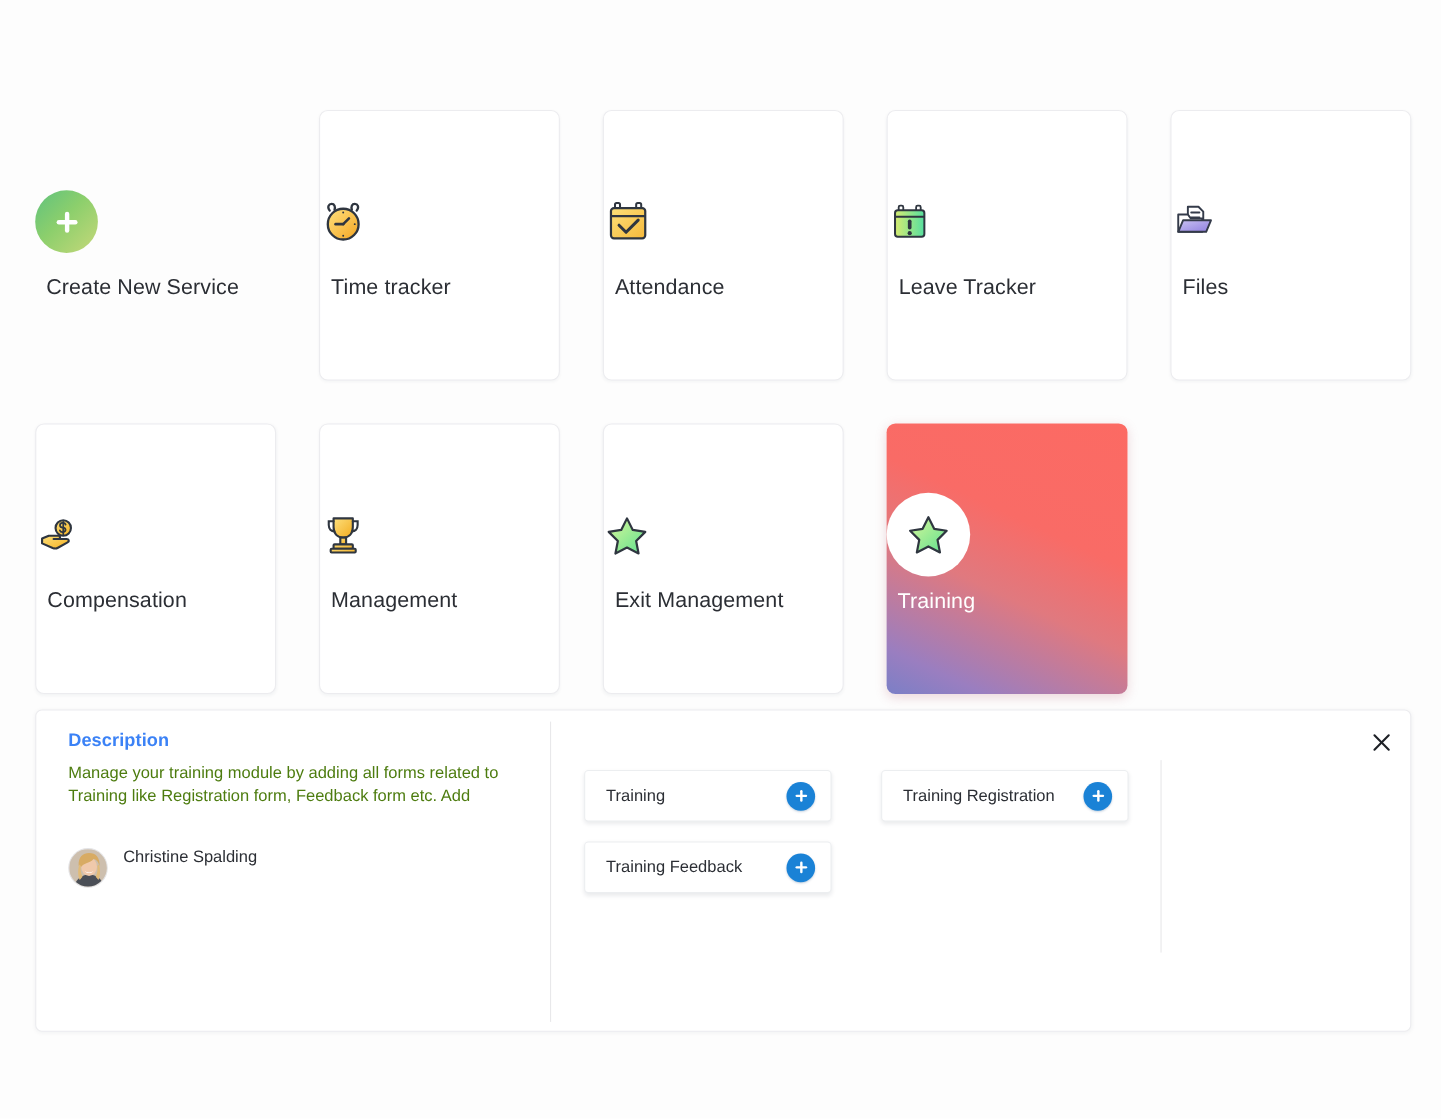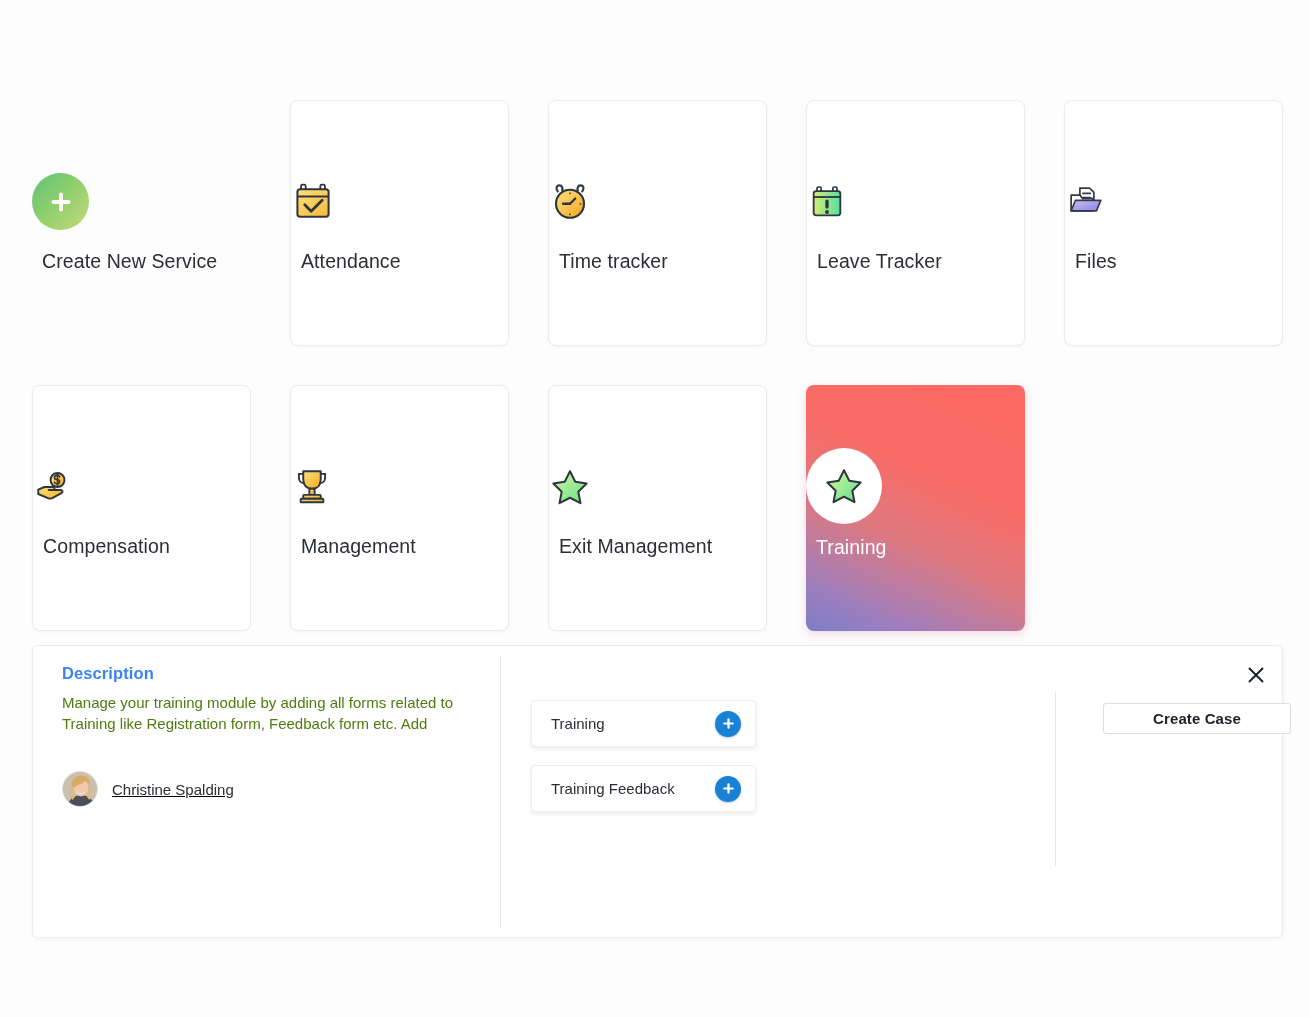--- a/index.html
+++ b/index.html
@@ -139,22 +139,21 @@
     font-size: 15px;
     line-height: 21px;
     color: #4d7c0f;
     max-width: 410px;
   }
 
   .owner-block { margin-top: 37px; }
   .owner-row {
     margin-top: 12px;
     display: flex;
-    align-items: center;
-    text-decoration: underline;
+    align-items: flex-start;
   }
   .avatar {
     width: 36px;
     height: 36px;
     border-radius: 50%;
     overflow: hidden;
     flex: 0 0 36px;
     background: #d9cfc6;
     position: relative;
     border: 1px solid #e4e4e6;
@@ -271,57 +270,57 @@
             <rect x="11" y="3.5" width="4" height="19" rx="2" fill="#ffffff"></rect>
             <rect x="3.5" y="11" width="19" height="4" rx="2" fill="#ffffff"></rect>
           </svg>
         </div>
       </div>
       <div class="label">Create New Service</div>
     </div>
 
     <div class="card">
       <div class="icon-wrap">
-        <svg width="44" height="44" viewBox="0 0 48 48" aria-hidden="true">
-          <defs>
-            <linearGradient id="gAtt" x1="0" y1="0" x2="1" y2="1">
-              <stop offset="0%" stop-color="#fce07a"></stop>
-                <stop offset="100%" stop-color="#f6b93b"></stop>
-            </linearGradient>
-          </defs>
-          <rect x="11" y="5" width="5" height="8" rx="1.6" fill="#fff" stroke="#2f3640" stroke-width="2"></rect>
-          <rect x="32" y="5" width="5" height="8" rx="1.6" fill="#fff" stroke="#2f3640" stroke-width="2"></rect>
-          <rect x="7" y="10" width="34" height="30" rx="3" fill="url(#gAtt)" stroke="#2f3640" stroke-width="2.2"></rect>
-          <line x1="7" y1="18" x2="41" y2="18" stroke="#2f3640" stroke-width="2.2"></line>
-          <path d="M15 27 L22 34 L34 22" fill="none" stroke="#2f3640" stroke-width="3" stroke-linecap="round" stroke-linejoin="round"></path>
-        </svg>
-      </div>
-      <div class="label">Attendance</div>
-    </div>
-
-    <div class="card">
-      <div class="icon-wrap">
         <svg width="42" height="42" viewBox="0 0 48 48" aria-hidden="true">
           <defs>
             <linearGradient id="gClk" x1="0" y1="0" x2="1" y2="1">
               <stop offset="0%" stop-color="#fde17e"></stop>
                 <stop offset="100%" stop-color="#f5a623"></stop>
             </linearGradient>
           </defs>
           <path d="M10 12 C7 8 9 5 12 5 C15 5 16 8 15 11" fill="none" stroke="#2f3640" stroke-width="2.4" stroke-linecap="round"></path>
           <path d="M38 12 C41 8 39 5 36 5 C33 5 32 8 33 11" fill="none" stroke="#2f3640" stroke-width="2.4" stroke-linecap="round"></path>
           <circle cx="24" cy="26" r="16" fill="url(#gClk)" stroke="#2f3640" stroke-width="2.4"></circle>
           <line x1="24" y1="26" x2="16" y2="26" stroke="#2f3640" stroke-width="2.6" stroke-linecap="round"></line>
           <line x1="24" y1="26" x2="30" y2="20" stroke="#2f3640" stroke-width="2.6" stroke-linecap="round"></line>
           <circle cx="24" cy="14" r="1" fill="#2f3640"></circle>
           <circle cx="24" cy="38" r="1" fill="#2f3640"></circle>
           <circle cx="36" cy="26" r="1" fill="#2f3640"></circle>
         </svg>
       </div>
       <div class="label">Time tracker</div>
+    </div>
+
+    <div class="card">
+      <div class="icon-wrap">
+        <svg width="44" height="44" viewBox="0 0 48 48" aria-hidden="true">
+          <defs>
+            <linearGradient id="gAtt" x1="0" y1="0" x2="1" y2="1">
+              <stop offset="0%" stop-color="#fce07a"></stop>
+                <stop offset="100%" stop-color="#f6b93b"></stop>
+            </linearGradient>
+          </defs>
+          <rect x="11" y="5" width="5" height="8" rx="1.6" fill="#fff" stroke="#2f3640" stroke-width="2"></rect>
+          <rect x="32" y="5" width="5" height="8" rx="1.6" fill="#fff" stroke="#2f3640" stroke-width="2"></rect>
+          <rect x="7" y="10" width="34" height="30" rx="3" fill="url(#gAtt)" stroke="#2f3640" stroke-width="2.2"></rect>
+          <line x1="7" y1="18" x2="41" y2="18" stroke="#2f3640" stroke-width="2.2"></line>
+          <path d="M15 27 L22 34 L34 22" fill="none" stroke="#2f3640" stroke-width="3" stroke-linecap="round" stroke-linejoin="round"></path>
+        </svg>
+      </div>
+      <div class="label">Attendance</div>
     </div>
 
     <div class="card">
       <div class="icon-wrap">
         <svg width="40" height="40" viewBox="0 0 48 48" aria-hidden="true">
           <defs>
             <linearGradient id="gLv" x1="0" y1="0" x2="1" y2="0">
               <stop offset="0%" stop-color="#d6ec72"></stop>
                 <stop offset="100%" stop-color="#55dfa0"></stop>
             </linearGradient>
@@ -460,35 +459,43 @@
       <div class="chip-row">
         <div class="chip">
           <span class="chip-label">Training</span>
           <span class="plus-btn">
             <svg width="13" height="13" viewBox="0 0 13 13" aria-hidden="true">
               <rect x="5.4" y="1.2" width="2.2" height="10.6" rx="1.1" fill="#ffffff"></rect>
               <rect x="1.2" y="5.4" width="10.6" height="2.2" rx="1.1" fill="#ffffff"></rect>
             </svg>
           </span>
         </div>
+        <div class="chip">
+          <span class="chip-label">Training Registration</span>
+          <span class="plus-btn">
+            <svg width="13" height="13" viewBox="0 0 13 13" aria-hidden="true">
+              <rect x="5.4" y="1.2" width="2.2" height="10.6" rx="1.1" fill="#ffffff"></rect>
+              <rect x="1.2" y="5.4" width="10.6" height="2.2" rx="1.1" fill="#ffffff"></rect>
+            </svg>
+          </span>
+        </div>
       </div>
       <div class="chip-row">
         <div class="chip">
           <span class="chip-label">Training Feedback</span>
           <span class="plus-btn">
             <svg width="13" height="13" viewBox="0 0 13 13" aria-hidden="true">
               <rect x="5.4" y="1.2" width="2.2" height="10.6" rx="1.1" fill="#ffffff"></rect>
               <rect x="1.2" y="5.4" width="10.6" height="2.2" rx="1.1" fill="#ffffff"></rect>
             </svg>
           </span>
         </div>
       </div>
     </div>
 
-    <button class="secondary-btn">Create Case</button>
 
     <button class="close-btn">
       <svg width="20" height="20" viewBox="0 0 20 20" aria-hidden="true">
         <line x1="3.5" y1="3.5" x2="16.5" y2="16.5" stroke="#1d2026" stroke-width="1.9" stroke-linecap="round"></line>
         <line x1="16.5" y1="3.5" x2="3.5" y2="16.5" stroke="#1d2026" stroke-width="1.9" stroke-linecap="round"></line>
       </svg>
     </button>
 
   </div>
 </div>

